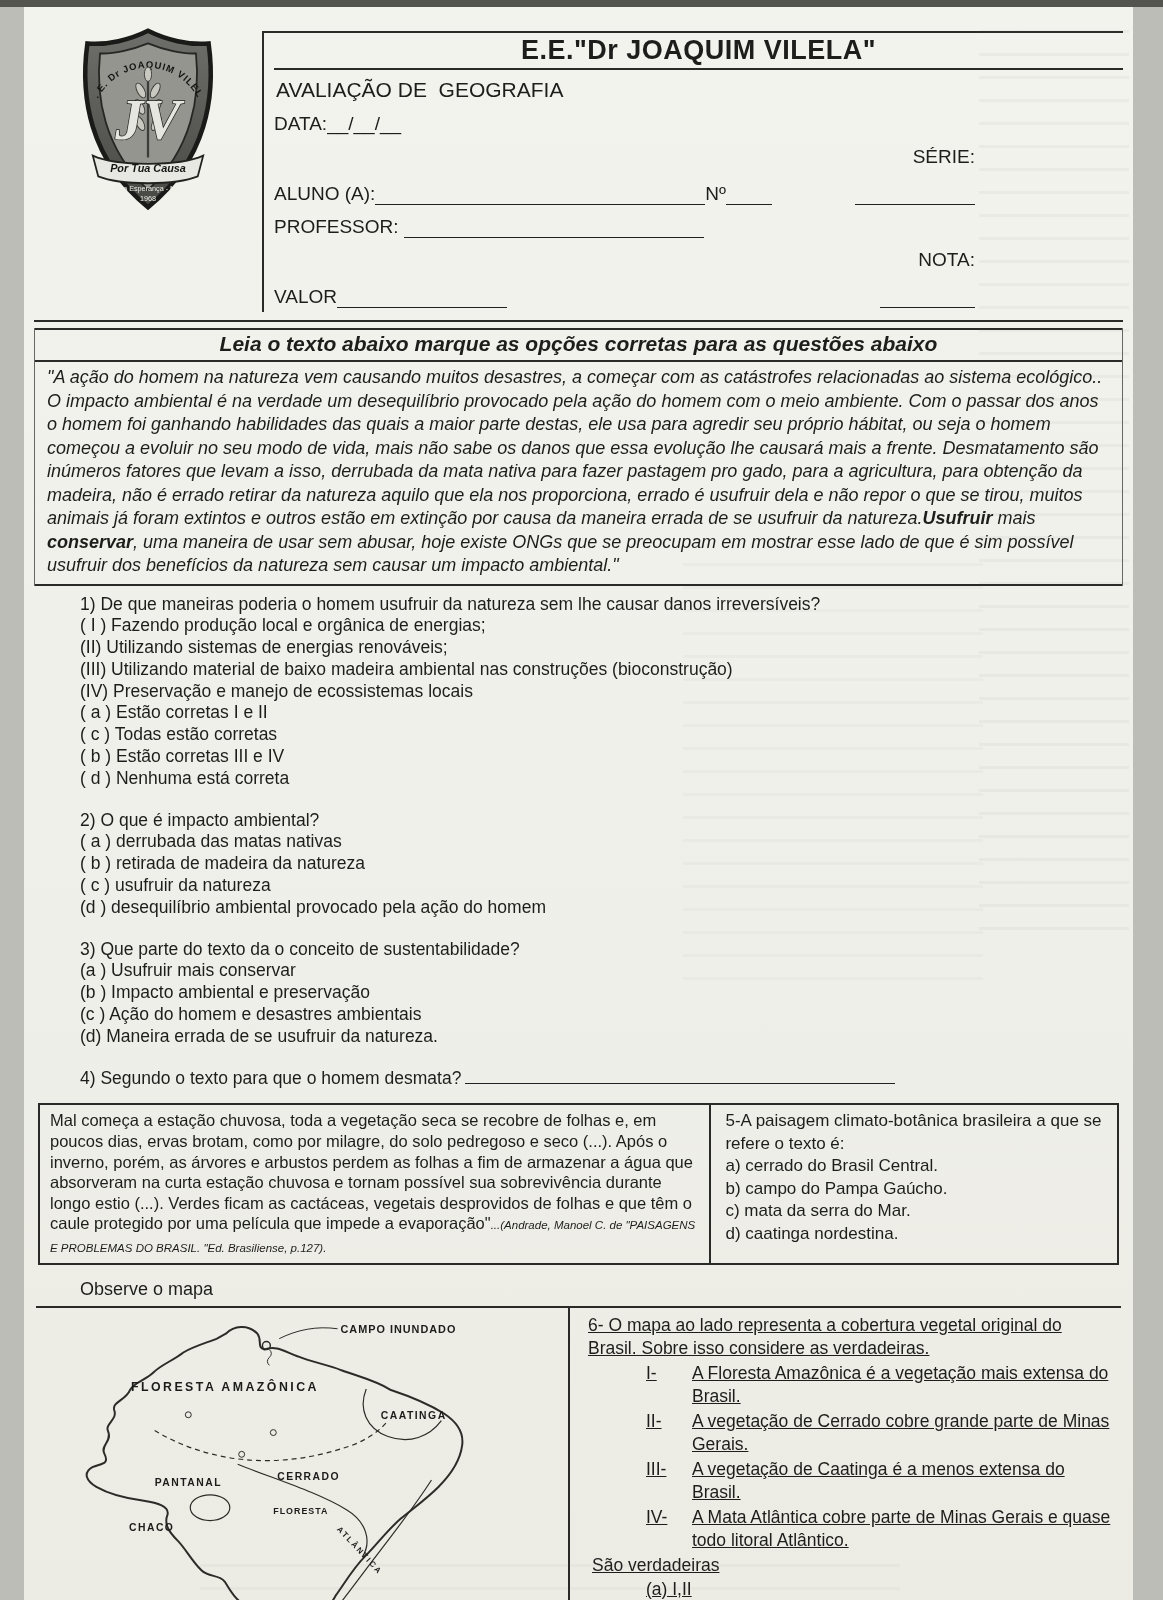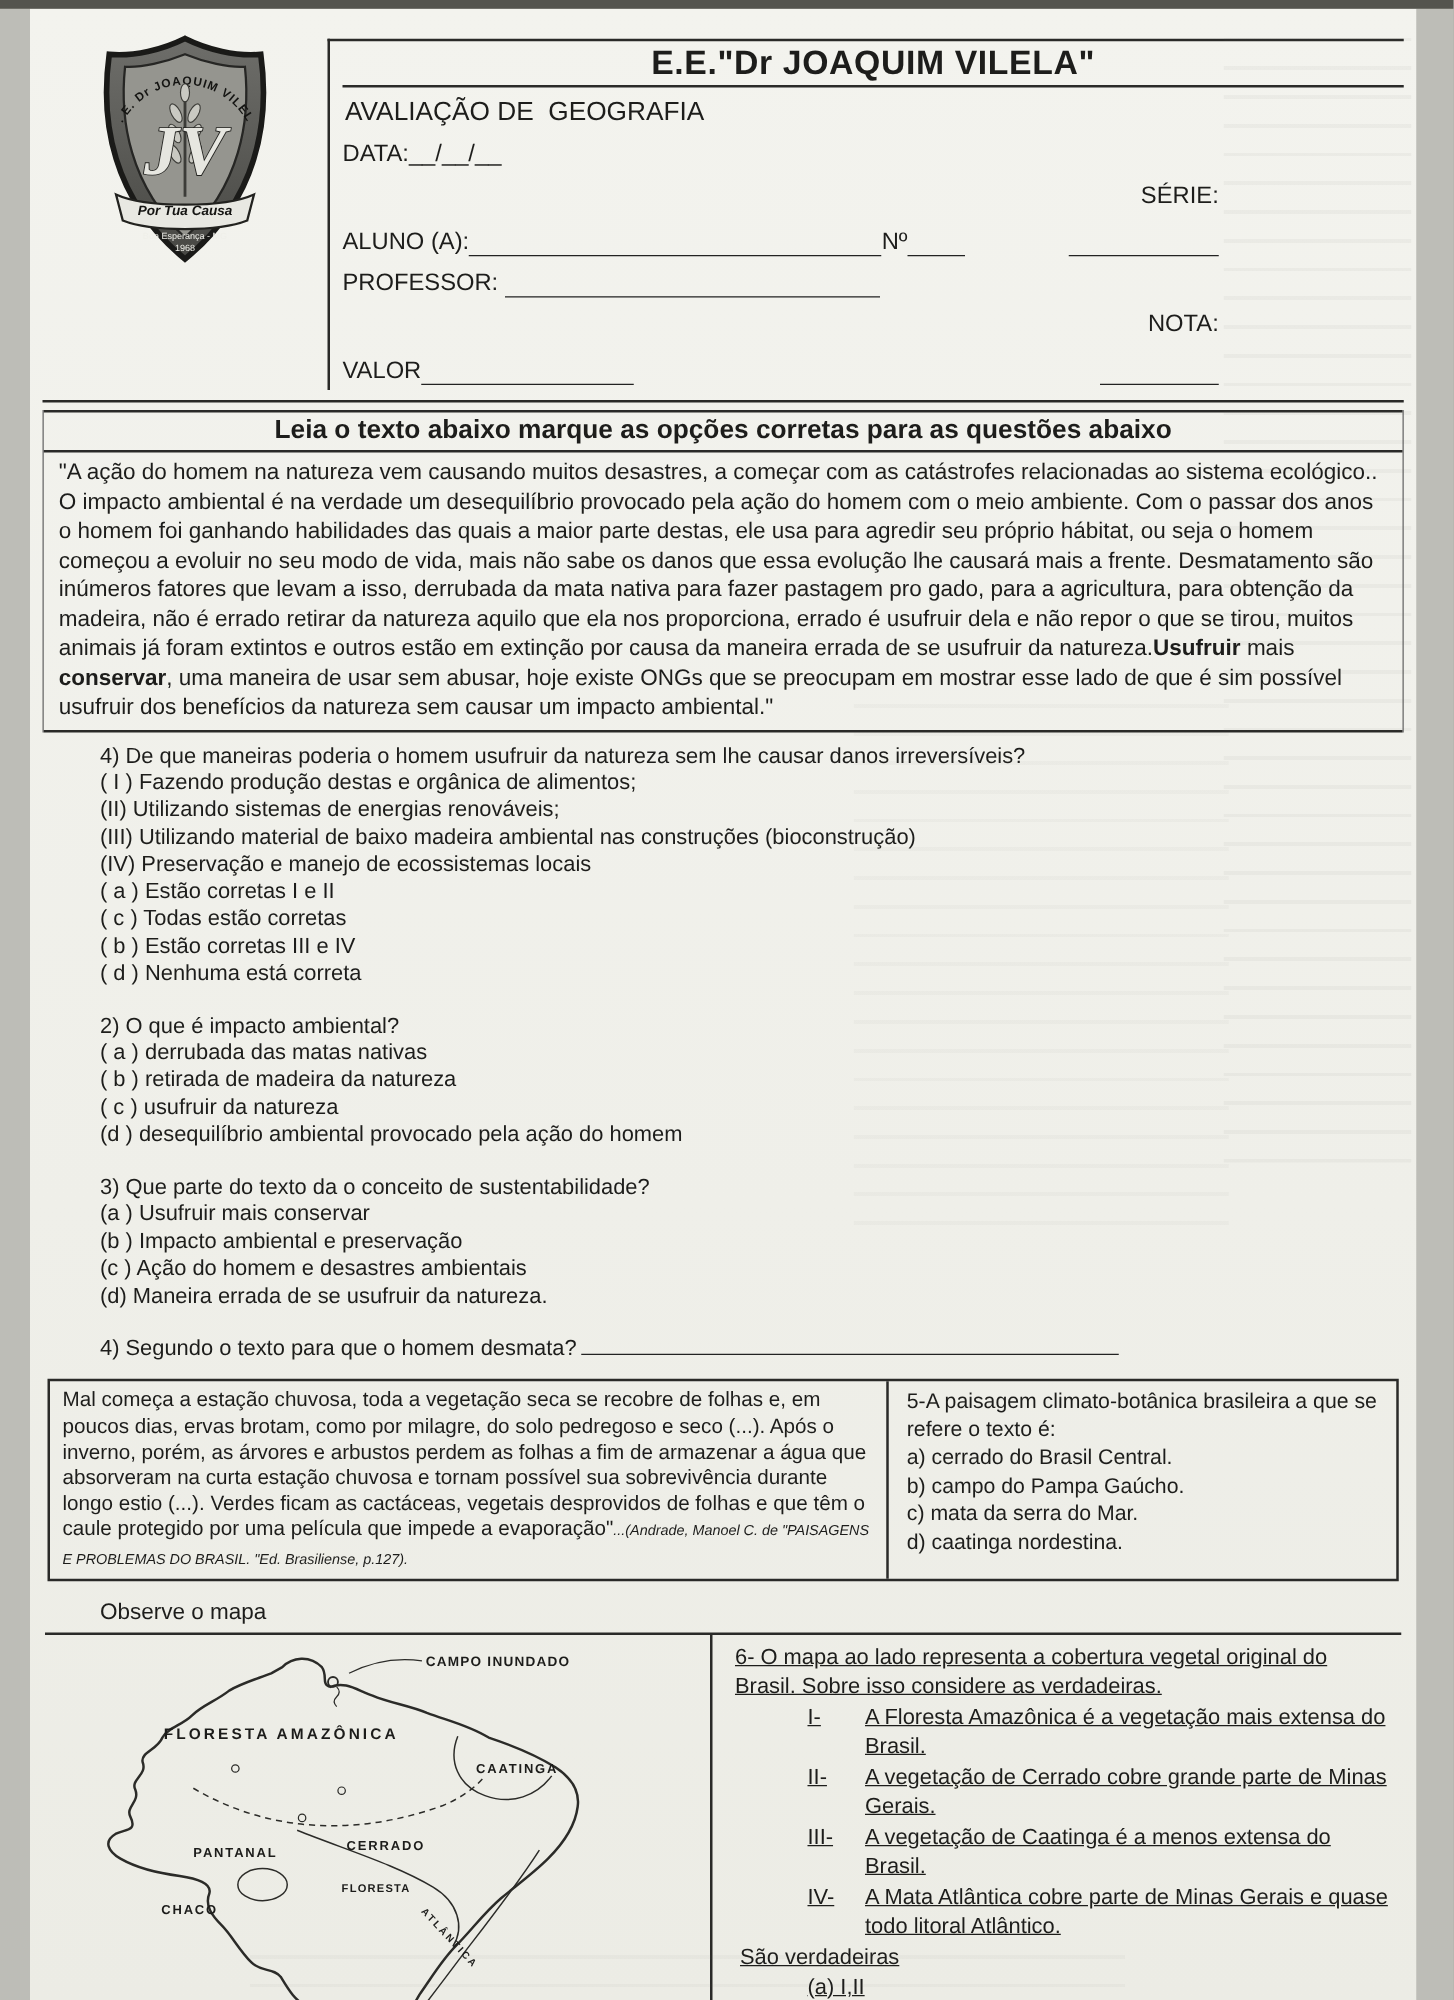--- a/index.html
+++ b/index.html
@@ -23,21 +23,21 @@
   .logo-cell{width:228px;display:flex;justify-content:center;padding-top:10px;}
   .header-right{flex:1;border-left:2px solid var(--line);border-top:2px solid var(--line);padding:2px 0 4px 10px;margin-top:20px;}
   .school-title{text-align:center;font-size:27px;font-weight:bold;letter-spacing:.5px;border-bottom:2px solid var(--line);padding-bottom:2px;}
   .exam-title{font-size:21px;padding:8px 0 0 2px;white-space:pre-wrap;}
   .field-row{display:flex;align-items:flex-end;font-size:19px;margin-top:11px;padding-right:148px;}
   .right-group{margin-left:auto;display:flex;align-items:flex-end;flex-direction:column;}
   .blank{display:inline-block;border-bottom:1.6px solid #222;height:15px;}
   .w330{width:330px;} .w300{width:300px;} .w170{width:170px;} .w120{width:120px;} .w95{width:95px;} .w46{width:46px;} .w430{width:430px;}
 
   
-  .frame{border-left:1.5px solid #666;border-right:1.5px solid #666;margin-top:6px;}
+  .frame{border-left:1.5px solid #666;border-right:1.5px solid #666;margin-top:6px;font-style:italic;}
   .instruction{border-top:2px solid var(--line);border-bottom:2px solid var(--line);font-size:21px;font-weight:600;text-align:center;padding:2px 0 4px;}
   .passage{font-size:18px;line-height:23.5px;padding:4px 10px 6px 12px;border-bottom:2px solid var(--line);}
   .passage b{font-weight:bold;}
 
   
   .questions{padding:8px 20px 0 46px;font-size:17.5px;line-height:21.8px;}
   .questions p{margin:0;}
   .gap{margin-top:20px !important;}
   .q4-line .blank{margin-left:4px;}
 
@@ -141,22 +141,22 @@
     <div class="frame">
       <div class="instruction">
         <span>Leia o texto abaixo marque as opções corretas para as questões abaixo</span>
       </div>
       <div class="passage">
         <span>"A ação do homem na natureza vem causando muitos desastres, a começar com as catástrofes relacionadas ao sistema ecológico.. O impacto ambiental é na verdade um desequilíbrio provocado pela ação do homem com o meio ambiente. Com o passar dos anos o homem foi ganhando habilidades das quais a maior parte destas, ele usa para agredir seu próprio hábitat, ou seja o homem começou a evoluir no seu modo de vida, mais não sabe os danos que essa evolução lhe causará mais a frente. Desmatamento são inúmeros fatores que levam a isso, derrubada da mata nativa para fazer pastagem pro gado, para a agricultura, para obtenção da madeira, não é errado retirar da natureza aquilo que ela nos proporciona, errado é usufruir dela e não repor o que se tirou, muitos animais já foram extintos e outros estão em extinção por causa da maneira errada de se usufruir da natureza.</span><b>Usufruir</b><span> mais </span><b>conservar</b><span>, uma maneira de usar sem abusar, hoje existe ONGs que se preocupam em mostrar esse lado de que é sim possível usufruir dos benefícios da natureza sem causar um impacto ambiental."</span>
       </div>
     </div>
 
     <section class="questions">
-      <p>4) De que maneiras  poderia o homem  usufruir da natureza sem lhe causar danos irreversíveis?</p>
-      <p>( I ) Fazendo produção destas e orgânica de alimentos;</p>
+      <p>1) De que maneiras  poderia o homem  usufruir da natureza sem lhe causar danos irreversíveis?</p>
+      <p>( I ) Fazendo produção local e orgânica de energias;</p>
       <p>(II) Utilizando sistemas de energias renováveis;</p>
       <p>(III) Utilizando material de baixo madeira ambiental nas construções (bioconstrução)</p>
       <p>(IV) Preservação e manejo de ecossistemas locais</p>
       <p>( a ) Estão corretas I e II</p>
       <p>( c  ) Todas estão corretas</p>
       <p>( b ) Estão corretas III e IV</p>
       <p>( d  ) Nenhuma está correta</p>
 
       <p class="gap">2) O que é impacto ambiental?</p>
       <p>( a  ) derrubada das matas nativas</p>

